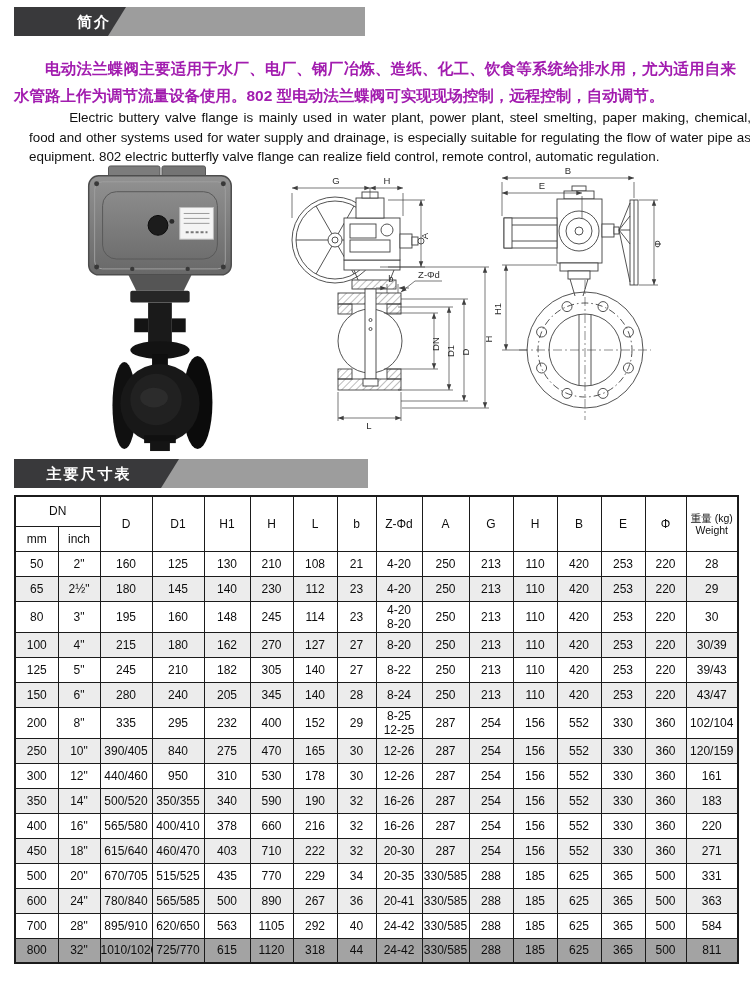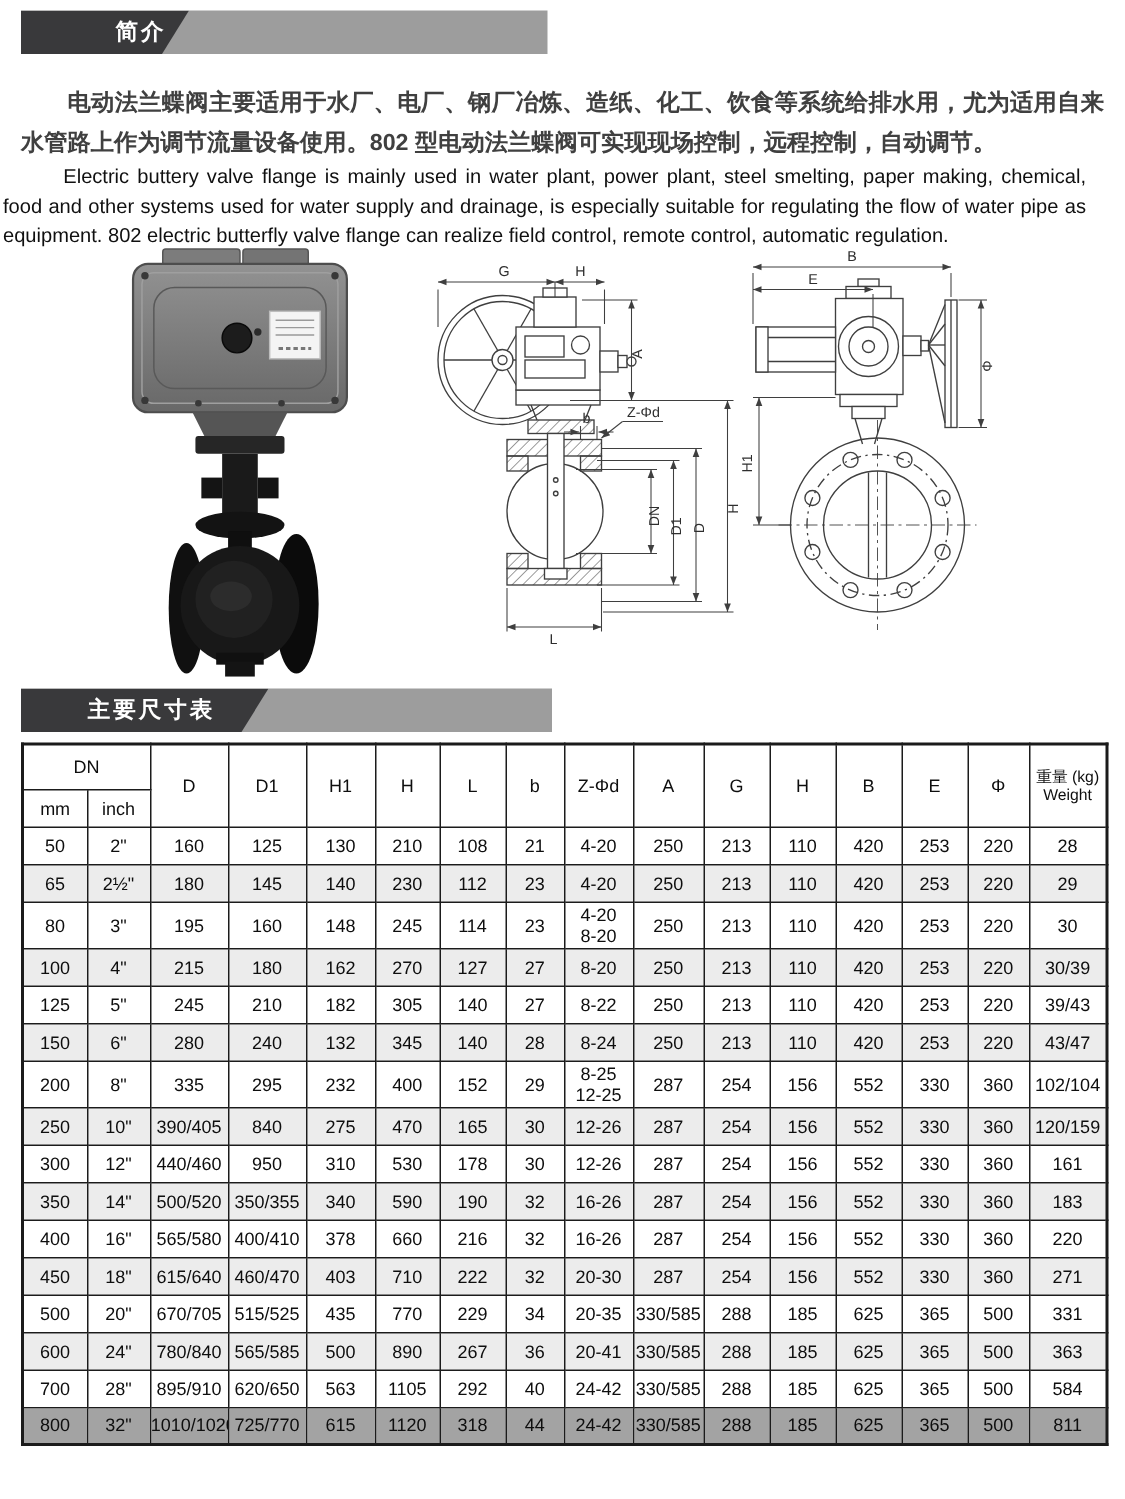--- a/index.html
+++ b/index.html
@@ -22,30 +22,30 @@
   .banner .en-label {
     position:absolute; top:0; height:29px; line-height:29px; right:0;
     text-align:center; color:#fff; font-size:15px; font-weight:bold;
   }
   #banner-brief { left:14px; top:7px; width:351px; }
   #banner-brief .dark-part { width:112px; }
   #banner-brief .cn-label { width:104px;margin-left:28px; }
   #banner-brief .en-label { left:112px; }
   #banner-dims { left:14px; top:459px; width:354px; }
   #banner-dims .dark-part { width:165px; }
-  #banner-dims .cn-label { width:150px;padding-left:12px; }
+  #banner-dims .cn-label { width:150px; }
   #banner-dims .en-label { left:165px; }
   
   .para-cn {
     position:absolute; left:14px; top:39px; width:722px;
-    font-size:15.5px; font-weight:bold; color:#404040;
+    font-size:15.5px; font-weight:bold; color:#a21caf;
     line-height:27px; text-indent:2em; text-align:justify;
   }
   .para-en {
-    position:absolute; left:2px; top:95px; width:722px;
+    position:absolute; left:29px; top:95px; width:722px;
     font-size:13.4px; color:#101010; line-height:19.5px;
     text-indent:3em; text-align:justify;
   }
   
   .fig { position:absolute; }
   #fig-photo  { left:70px;  top:162px; }
   #fig-side   { left:288px; top:160px; }
   #fig-front  { left:493px; top:158px; }
   .drw text { font-family:"Liberation Sans","DejaVu Sans",sans-serif; font-size:9.5px; fill:#2e2e2e; }
   
@@ -442,21 +442,21 @@
           <td>420</td>
           <td>253</td>
           <td>220</td>
           <td>39/43</td>
         </tr>
         <tr>
           <td>150</td>
           <td>6"</td>
           <td>280</td>
           <td>240</td>
-          <td>132</td>
+          <td>205</td>
           <td>345</td>
           <td>140</td>
           <td>28</td>
           <td>8-24</td>
           <td>250</td>
           <td>213</td>
           <td>110</td>
           <td>420</td>
           <td>253</td>
           <td>220</td>

